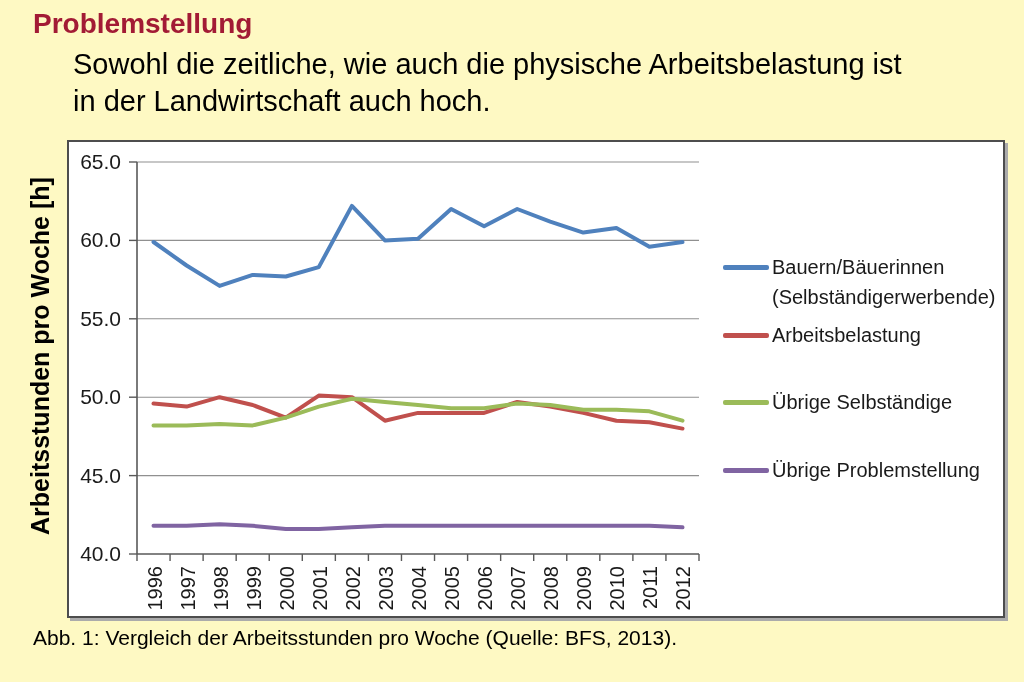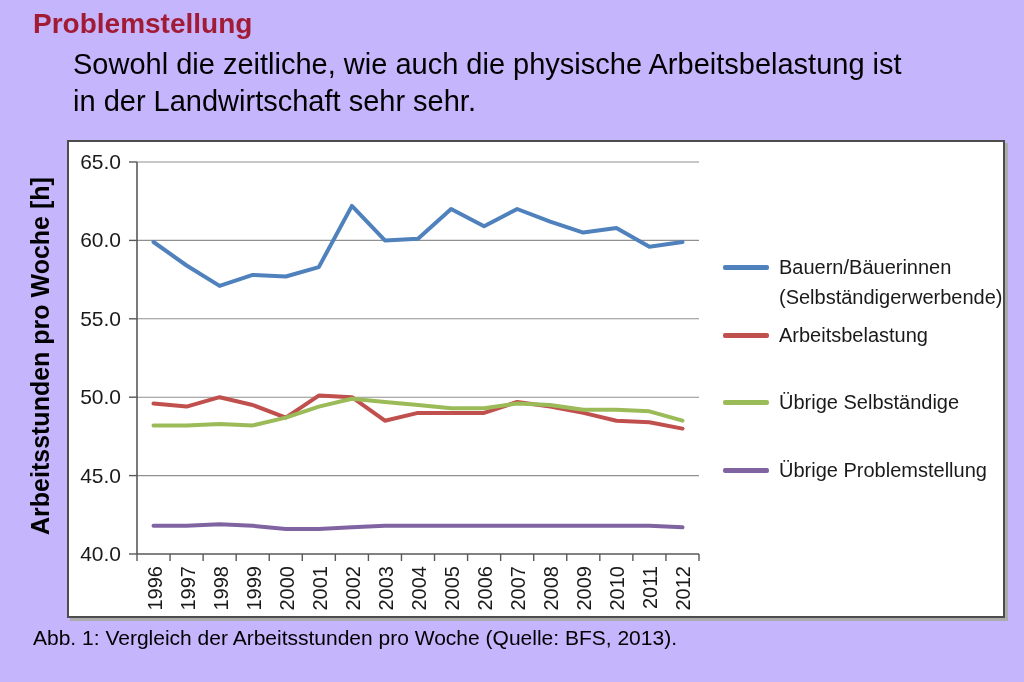--- a/index.html
+++ b/index.html
@@ -1,42 +1,42 @@
 <!DOCTYPE html>
 <html><head>
 <meta charset="utf-8">
 <style>
   html,body{margin:0;padding:0;background:#fff;}
-  .page{position:relative;width:1024px;height:682px;background:#c4b5fd;overflow:hidden;
+  .page{position:relative;width:1024px;height:682px;background:#fef9c3;overflow:hidden;
         font-family:"Liberation Sans","DejaVu Sans",sans-serif;color:#000;}
   .heading{position:absolute;left:33px;top:6px;font-size:28px;line-height:36px;font-weight:bold;}
   .bodytext{position:absolute;left:33px;top:46px;font-size:29px;line-height:37px;color:#000;margin-left:40px;}
   .caption{position:absolute;left:33px;top:626px;font-size:21px;color:#000;}
   .chart-frame{position:absolute;left:67px;top:140px;width:938px;height:478px;background:#fff;
         border:2px solid #4d4d4d;box-shadow:3px 3px 0 #ababab;box-sizing:border-box;}
   .ytitle{position:absolute;left:26px;top:158px;width:30px;height:396px;
         writing-mode:vertical-rl;transform:rotate(180deg);text-align:center;
         font-weight:bold;font-size:25px;letter-spacing:0px;color:#000;}
   svg{position:absolute;left:0;top:0;}
   .legend{position:absolute;left:0;top:0;width:100%;height:100%;pointer-events:none;}
   .legend-entry{position:absolute;left:654px;display:flex;align-items:flex-start;}
   .swatch{display:inline-block;width:46px;height:5px;border-radius:2px;margin-top:13px;flex:0 0 auto;}
-  .legend-label{font-size:20px;line-height:30px;color:#1a1a1a;margin-left:10px;white-space:nowrap;}
+  .legend-label{font-size:20px;line-height:30px;color:#1a1a1a;margin-left:3px;white-space:nowrap;}
   .tick-text{font-family:"Liberation Sans","DejaVu Sans",sans-serif;}
 </style>
 </head>
 <body>
 
 <div class="page">
 
   <div class="heading" style="color: rgb(162, 27, 53);">Problemstellung</div>
 
   <div class="bodytext">
     <div>Sowohl die zeitliche, wie auch die physische Arbeitsbelastung ist</div>
-    <div>in der Landwirtschaft sehr sehr.</div>
+    <div>in der Landwirtschaft auch hoch.</div>
   </div>
 
   <div class="ytitle">Arbeitsstunden pro Woche [h]</div>
 
   <div class="chart-frame">
     <svg id="plot" width="934" height="474" viewBox="0 0 934 474">
         <line x1="68" y1="412" x2="630" y2="412" stroke="#595959" stroke-width="1.6"></line>
         <line x1="60" y1="412" x2="68" y2="412" stroke="#595959" stroke-width="1.4"></line>
         <text x="52" y="419" text-anchor="end" font-size="21" fill="#1a1a1a" class="tick-text">40.0</text>
         <line x1="68" y1="333.6" x2="630" y2="333.6" stroke="#909090" stroke-width="1.1"></line>

